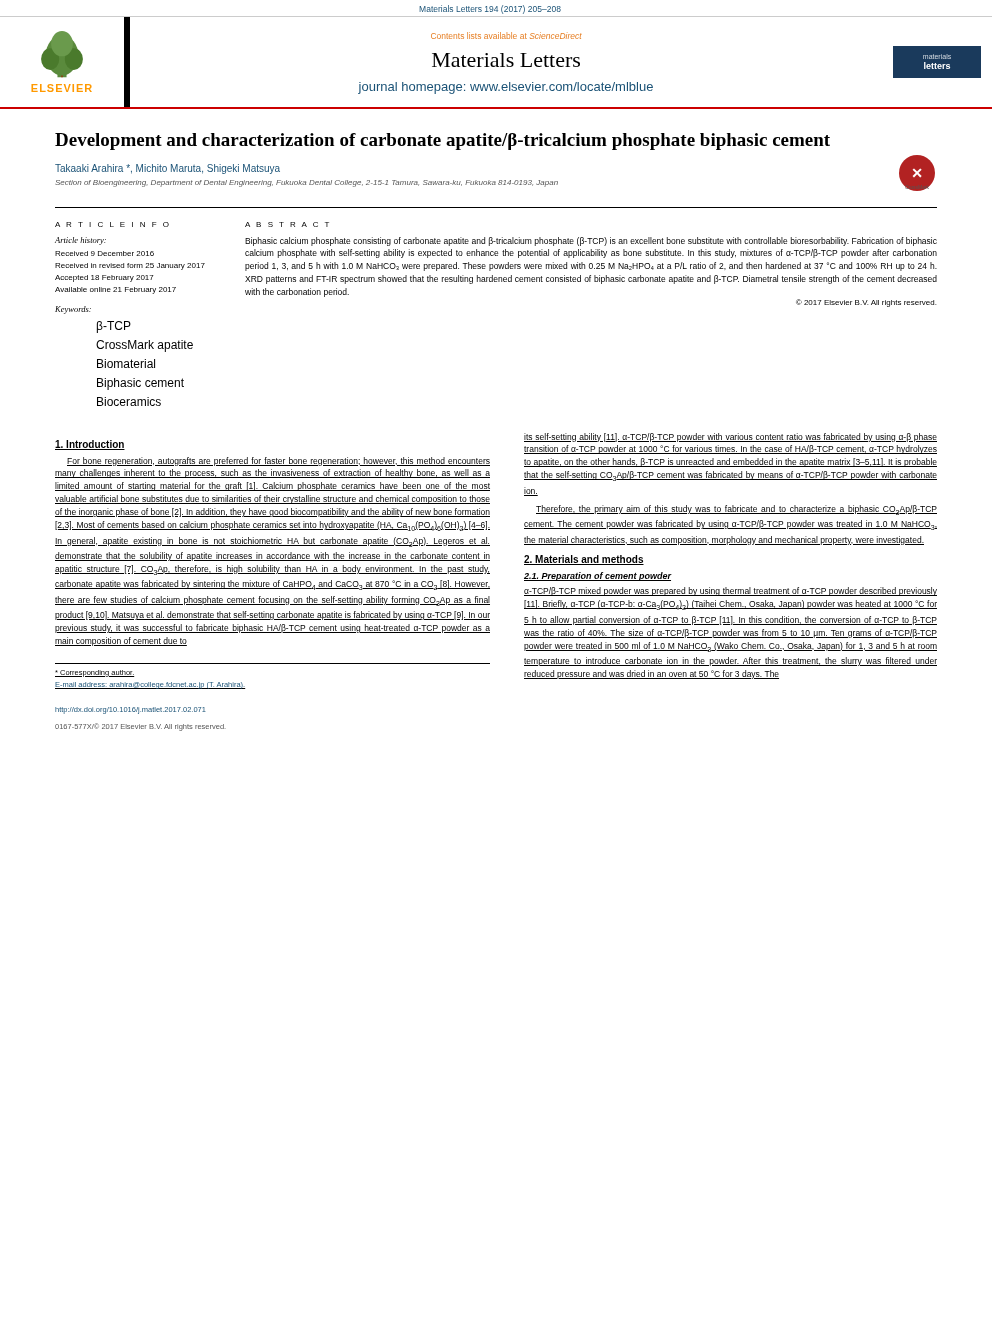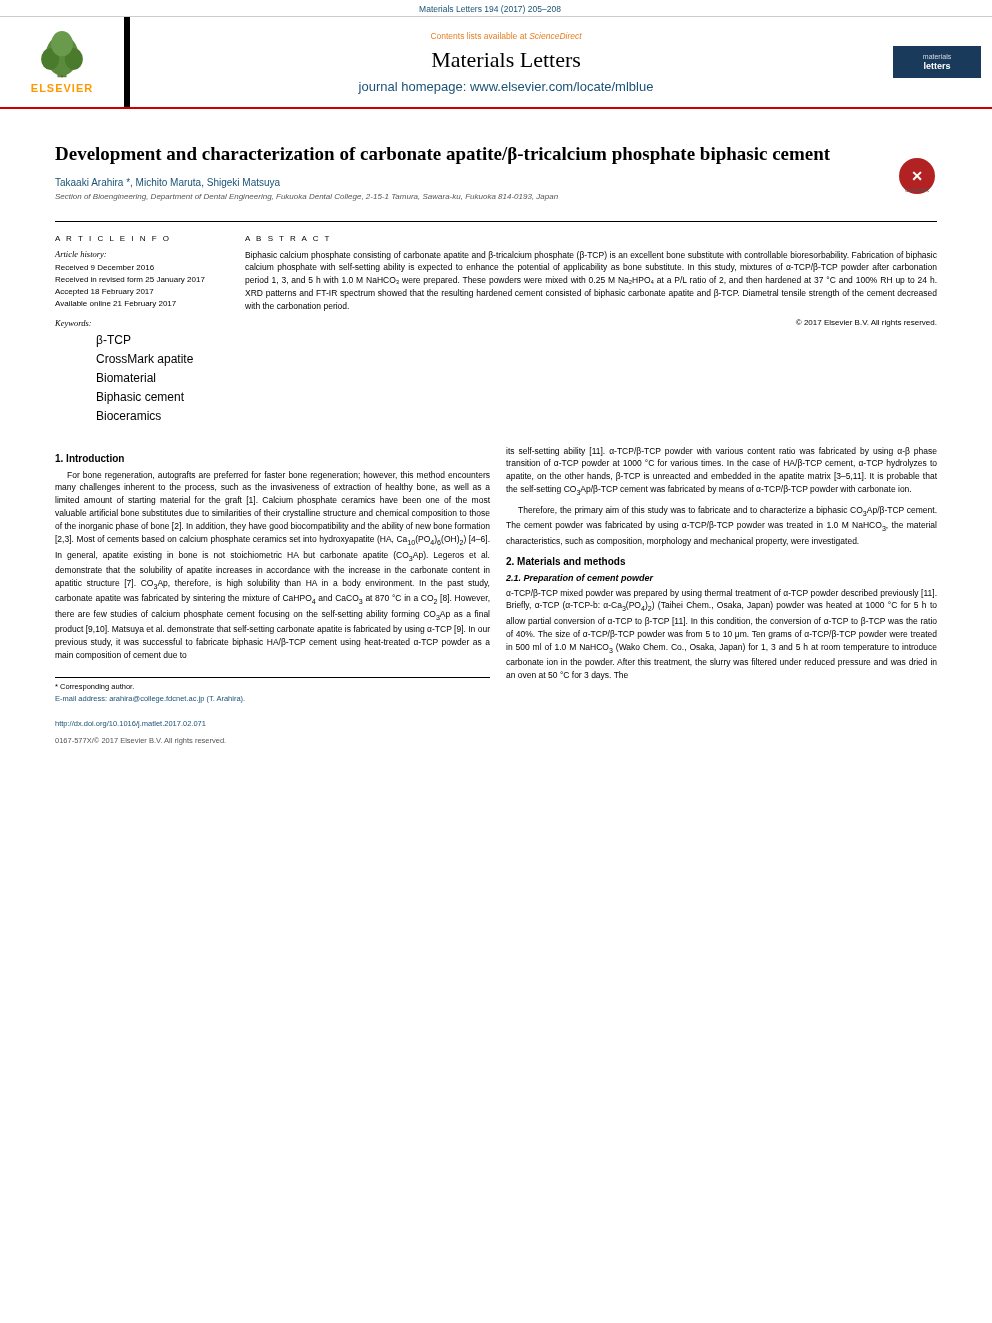--- a/index.html
+++ b/index.html
@@ -126,23 +126,23 @@
       font-size: 7px;
       opacity: 0.8;
     }
     .materials-letters-badge .badge-main {
       font-size: 9px;
       font-weight: bold;
     }
 
     
     .article-title-section {
-      padding: 32px 55px 10px 55px;
-      display: flex;
-      align-items: center;
+      padding: 18px 55px 10px 55px;
+      display: flex;
+      align-items: flex-end;
     }
 
     .article-title-text {
       flex: 1;
     }
 
     .article-main-title {
       font-size: 19px;
       font-family: 'Times New Roman', Times, serif;
       font-weight: bold;
@@ -238,28 +238,28 @@
       color: #000;
       line-height: 1.5;
       text-align: justify;
     }
 
     .copyright-line {
       font-size: 8px;
       font-family: Arial, sans-serif;
       color: #000;
       text-align: right;
-      margin-top: 6px;
     }
 
     
     .main-content {
       display: flex;
       padding: 10px 55px 0 55px;
-      gap: 16px;
+      gap: 34px;
+      text-decoration: underline;
     }
 
     .content-left {
       width: 435px;
       flex-shrink: 0;
     }
 
     .content-right {
       flex: 1;
     }

